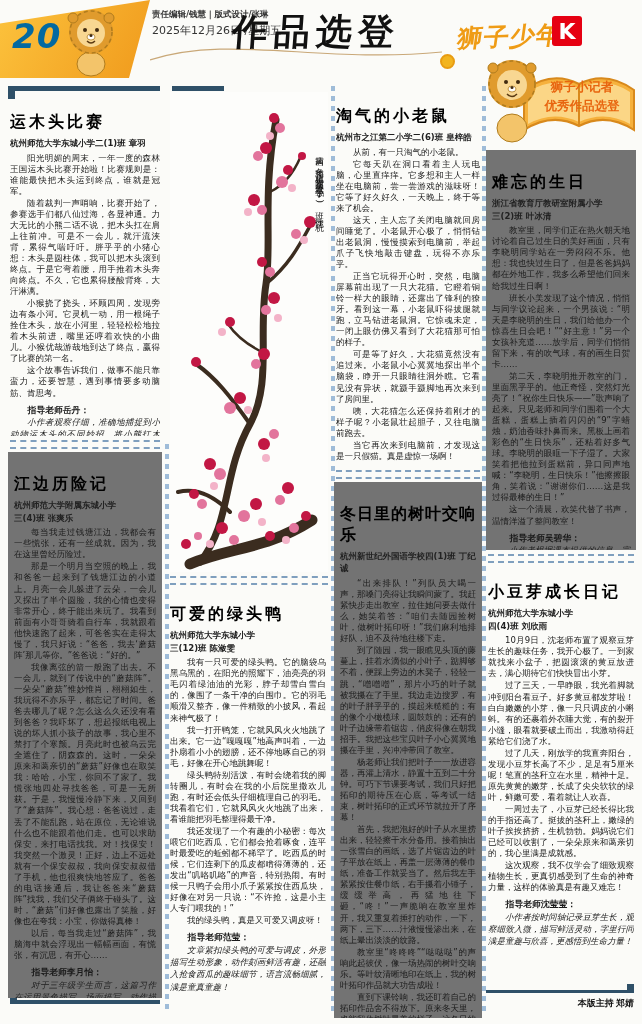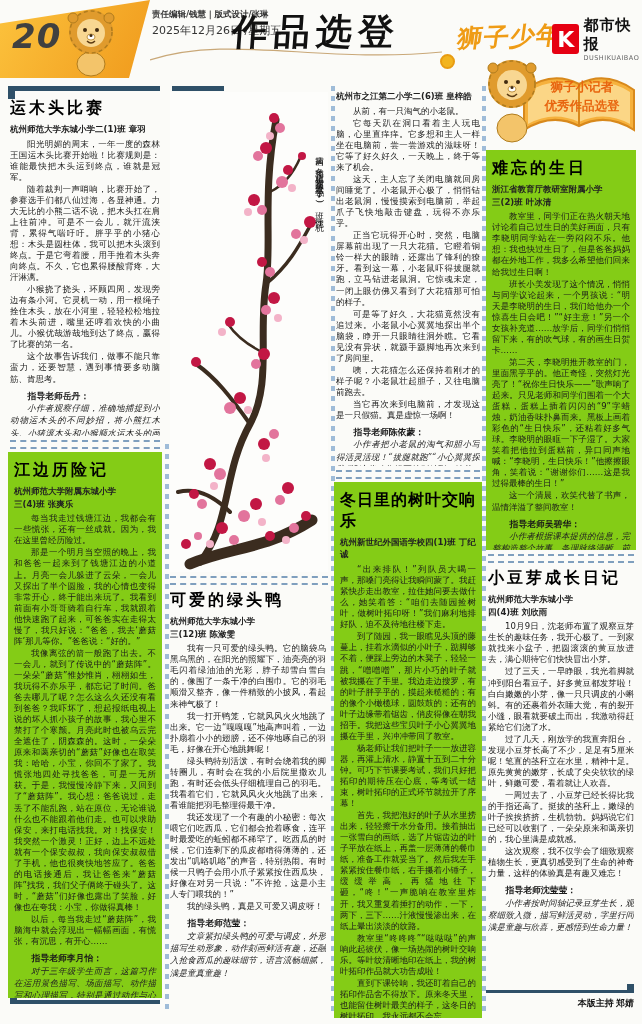--- a/index.html
+++ b/index.html
@@ -2,21 +2,21 @@
 <html><head>
 <meta charset="utf-8">
 <style>
   html,body{margin:0;padding:0;background:#e9e9e4;}
   #page{position:relative;width:642px;height:1024px;background:#fbfbf8;overflow:hidden;
         font-family:"DejaVu Sans",sans-serif;color:#1a1a1a;}
   
   .hdr-orange{position:absolute;left:0;top:0;width:150px;height:78px;
       background:linear-gradient(120deg,#fcc33d,#f09a1c);
       clip-path:polygon(0 30%,100% 0,86% 100%,0 100%);}
-  .page-num{position:absolute;left:12px;top:16px;font-size:34px;font-weight:900;color:#404040;
+  .page-num{position:absolute;left:12px;top:16px;font-size:34px;font-weight:900;color:#0369a1;
       font-style:italic;letter-spacing:1px;}
   .credits{position:absolute;left:152px;top:9px;font-size:8.5px;font-weight:bold;color:#333;}
   .date{position:absolute;left:152px;top:23px;font-size:11px;color:#333;}
   .main-title{position:absolute;left:232px;top:8px;font-size:36px;font-weight:900;
       font-family:"DejaVu Serif",serif;letter-spacing:6px;color:#111;transform:skewX(-4deg);}
   .gold-dot{position:absolute;left:440px;top:54px;width:11px;height:11px;border-radius:50%;
       background:#f2b41f;border:2px solid #e89c12;}
   .brand{position:absolute;left:458px;top:20px;font-size:25px;font-weight:900;color:#ef9c16;
       font-family:"DejaVu Serif",serif;transform:skewX(-10deg) rotate(-2deg);letter-spacing:1px;}
   .masthead{position:absolute;left:552px;top:16px;display:flex;align-items:center;}
@@ -24,23 +24,23 @@
       font-size:22px;display:flex;align-items:center;justify-content:center;}
   .mh-txt{margin-left:4px;}
   .mh-cn{font-size:15px;font-weight:900;letter-spacing:1px;color:#111;}
   .mh-py{font-size:6.5px;color:#666;letter-spacing:.5px;}
   
   .vsep{position:absolute;width:4px;background:repeating-linear-gradient(180deg,#9fbcd8 0 5px,transparent 5px 10px);}
   .hsep{border-top:2px dashed #7f9fbe;border-bottom:2px dashed #7f9fbe;height:5px;position:absolute;}
   .bar{position:absolute;background:#2f5068;}
   
   .article{position:absolute;overflow:hidden;line-height:1.3;}
-  .article.blue{background:#84cc16;padding:6px 6px;}
+  .article.blue{background:#737373;padding:6px 6px;}
   .a-title{font-family:"DejaVu Serif",serif;font-weight:900;font-size:16px;letter-spacing:3px;
-      margin:2px 0 4px 0;color:#000;}
+      margin:16px 0 4px 0;color:#000;}
   .byline-line{font-size:8.5px;font-weight:bold;color:#222;line-height:1.5;}
   .body{margin-top:3px;}
   .para{font-size:8.5px;margin:0 0 1px 0;text-indent:2em;text-align:justify;color:#1a1a1a;}
   .teacher{margin-top:6px;}
   .t-label{font-size:8.8px;font-weight:bold;text-indent:2em;}
   .t-comment{font-size:8.5px;font-family:"DejaVu Serif",serif;font-style:italic;color:#222;
       text-indent:2em;text-align:justify;line-height:1.45;}
   
   .painting{position:absolute;left:170px;top:92px;width:158px;height:480px;background:#fdfdfb;}
   .paint-caption{position:absolute;right:2px;top:58px;writing-mode:vertical-rl;font-size:8.5px;
@@ -81,24 +81,20 @@
   <svg style="position:absolute;left:150px;top:38px;" width="300" height="32" viewBox="0 0 300 32">
     <path d="M0 22 C80 -4 170 26 292 14" stroke="#c9a878" stroke-width="1.2" fill="none"></path>
   </svg>
 
   <div class="main-title">作品选登</div>
   <div class="gold-dot"></div>
   <div class="brand">狮子少年</div>
 
   <div class="masthead">
     <div class="mh-k">K</div>
-    <div class="mh-txt">
-      <div class="mh-cn">都市快报</div>
-      <div class="mh-py">DUSHIKUAIBAO</div>
-    </div>
   </div>
 
   <div class="vsep" style="left:165px;top:444px;height:566px;"></div>
   <div class="vsep" style="left:331px;top:86px;height:930px;"></div>
   <div class="vsep" style="left:482px;top:86px;height:930px;"></div>
 
   <div class="bar" style="left:8px;top:86px;width:7px;height:13px;"></div>
   <div class="bar" style="left:8px;top:86px;width:152px;height:5px;"></div>
   <div class="bar" style="left:172px;top:86px;width:52px;height:5px;"></div>
   <div class="bar" style="left:10px;top:994px;width:7px;height:8px;"></div>
@@ -232,20 +228,21 @@
         <p class="para">我还发现了一个有趣的小秘密：每次喂它们吃西瓜，它们都会抢着啄食，连平时最爱吃的蚯蚓都不稀罕了。吃西瓜的时候，它们连剩下的瓜皮都啃得薄薄的，还发出“叽咯叽咯”的声音，特别热闹。有时候一只鸭子会用小爪子紧紧按住西瓜块，好像在对另一只说：“不许抢，这是小主人专门喂我的！”</p>
         <p class="para">我的绿头鸭，真是又可爱又调皮呀！</p>
       </div>
     <div class="teacher">
       <div class="t-label">指导老师范莹：</div>
       <div class="t-comment">文章紧扣绿头鸭的可爱与调皮，外形描写生动形象，动作刻画鲜活有趣，还融入抢食西瓜的趣味细节，语言流畅细腻，满是童真童趣！</div>
     </div>
   </section>
 
   <section class="article" style="left:336px;top:90px;width:144px;height:376px;">
+    <h2 class="a-title">淘气的小老鼠</h2>
     <div>
         <div class="byline-line">杭州市之江第二小学二(6)班 皇梓皓</div>
       </div>
     <div class="body">
         <p class="para">从前，有一只淘气的小老鼠。</p>
         <p class="para">它每天趴在洞口看着主人玩电脑，心里直痒痒。它多想和主人一样坐在电脑前，尝一尝游戏的滋味呀！它等了好久好久，一天晚上，终于等来了机会。</p>
         <p class="para">这天，主人忘了关闭电脑就回房间睡觉了。小老鼠开心极了，悄悄钻出老鼠洞，慢慢摸索到电脑前，举起爪子飞快地敲击键盘，玩得不亦乐乎。</p>
         <p class="para">正当它玩得开心时，突然，电脑屏幕前出现了一只大花猫。它瞪着铜铃一样大的眼睛，还露出了锋利的獠牙。看到这一幕，小老鼠吓得拔腿就跑，立马钻进老鼠洞。它惊魂未定，一闭上眼仿佛又看到了大花猫那可怕的样子。</p>
         <p class="para">可是等了好久，大花猫竟然没有追过来。小老鼠小心翼翼地探出半个脑袋，睁开一只眼睛往洞外瞧。它看见没有异状，就蹑手蹑脚地再次来到了房间里。</p>
         <p class="para">咦，大花猫怎么还保持着刚才的样子呢？小老鼠壮起胆子，又往电脑前跑去。</p>

